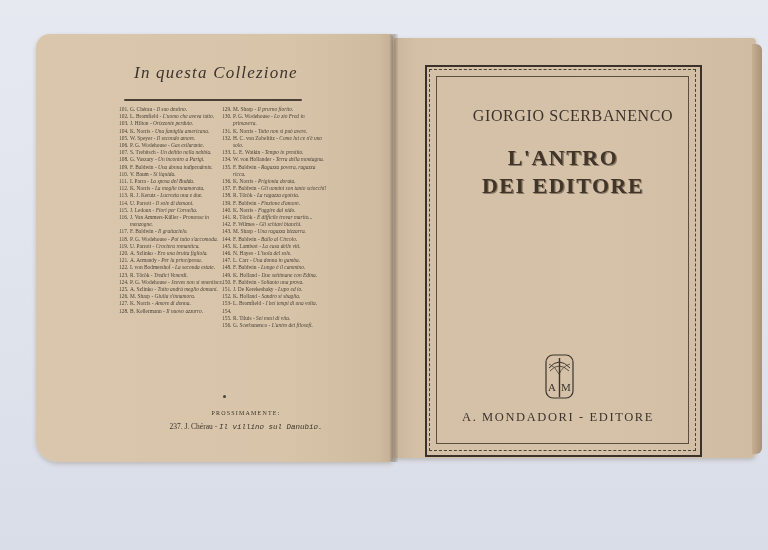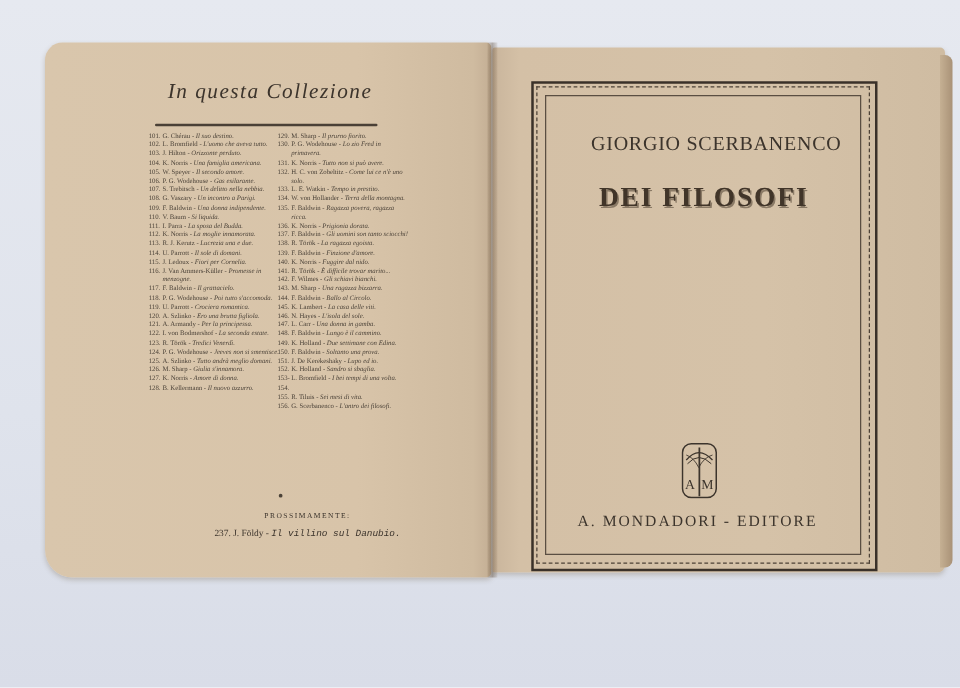--- a/index.html
+++ b/index.html
@@ -287,31 +287,32 @@
       <div class="entry">
         <span class="n">156.</span>
         <span class="t"><span>G. Scerbanenco</span><span> - </span><i>L'antro dei filosofi.</i></span>
       </div>
     </div>
 
   <div class="dot"></div>
   <div class="prox-h">PROSSIMAMENTE:</div>
   <div class="prox-l">
     <span>237.</span>
-    <span>J. Földy</span> -
+    <span>J. Chérau</span> -
     <i>Il villino sul Danubio.</i>
   </div>
 
   <div class="frame-outer"></div>
   <div class="frame-dash"></div>
   <div class="frame-inner"></div>
 
   <div class="author">GIORGIO SCERBANENCO</div>
   <div class="title">
-    <div>DEI FILOSOFI</div>
+    <div>L'ANTRO</div>
+    <div>DEI EDITORE</div>
   </div>
 
   <svg class="logo" viewBox="0 0 29 45">
     <rect x="1" y="1" width="27" height="43" rx="7" fill="none" stroke="#3c342c" stroke-width="1.2"></rect>
     <path d="M4 14 Q14 2 25 14" fill="none" stroke="#3c342c" stroke-width="1"></path>
     <path d="M5 17 Q14 7 24 17" fill="none" stroke="#3c342c" stroke-width=".8"></path>
     <path d="M4 10 Q10 12 14 20 Q18 12 25 10" fill="none" stroke="#3c342c" stroke-width=".7"></path>
     <line x1="14.5" y1="4" x2="14.5" y2="43" stroke="#3c342c" stroke-width="1.4"></line>
     <text x="3" y="37" font-size="11" font-family="Liberation Serif, serif" fill="#3c342c">A</text>
     <text x="16" y="37" font-size="11" font-family="Liberation Serif, serif" fill="#3c342c">M</text>

